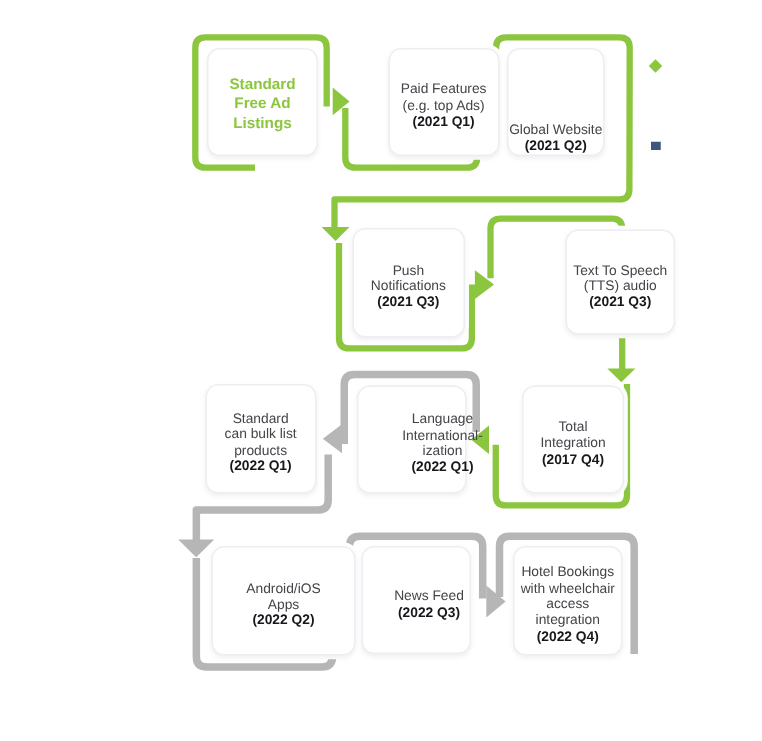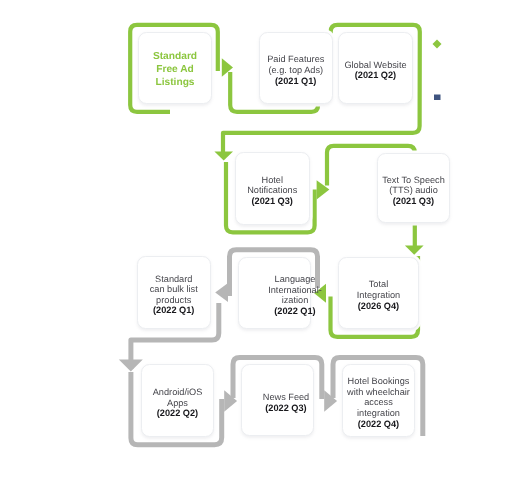--- a/index.html
+++ b/index.html
@@ -67,30 +67,30 @@
   </div>
 
   <div class="node" style="left:238px;top:32px;width:73.5px;height:71.5px;margin-left:21px;">
     <div class="txt">
       <span>Paid Features</span><br>
       <span>(e.g. top Ads)</span><br>
       <span class="q">(2021 Q1)</span>
     </div>
   </div>
 
-  <div class="node" style="left:338px;top:32px;width:75px;height:71.5px;">
+  <div class="node" style="left:338px;top:32px;width:65px;height:71.5px;align-items:flex-end;">
     <div class="txt">
       <span>Global Website</span><br>
       <span class="q">(2021 Q2)</span>
     </div>
   </div>
 
   <div class="node" style="left:235px;top:152px;width:74.5px;height:72.5px;">
     <div class="txt">
-      <span>Hotel</span><br>
+      <span>Push</span><br>
       <span>Notifications</span><br>
       <span class="q">(2021 Q3)</span>
     </div>
   </div>
 
   <div class="node" style="left:335px;top:153px;width:73px;height:70px;margin-left:42px;">
     <div class="txt">
       <span>Text To Speech</span><br>
       <span>(TTS) audio</span><br>
       <span class="q">(2021 Q3)</span>
@@ -108,29 +108,29 @@
 
   <div class="node" style="left:238px;top:257px;width:73px;height:71.5px;padding-left:41px;">
     <div class="txt">
       <span>Language</span><br>
       <span>International-</span><br>
       <span>ization</span><br>
       <span class="q">(2022 Q1)</span>
     </div>
   </div>
 
-  <div class="node" style="left:338px;top:257px;width:81px;height:71.5px;">
+  <div class="node" style="left:348px;top:257px;width:68px;height:71.5px;">
     <div class="txt">
       <span>Total</span><br>
       <span>Integration</span><br>
-      <span class="q">(2026 Q4)</span>
+      <span class="q">(2017 Q4)</span>
     </div>
   </div>
 
-  <div class="node" style="left:141px;top:364px;width:73px;height:73px;">
+  <div class="node" style="left:141px;top:364px;width:96px;height:73px;">
     <div class="txt">
       <span>Android/iOS</span><br>
       <span>Apps</span><br>
       <span class="q">(2022 Q2)</span>
     </div>
   </div>
 
   <div class="node" style="left:241px;top:364px;width:73px;height:72px;padding-left:17px;">
     <div class="txt">
       <span>News Feed</span><br>

